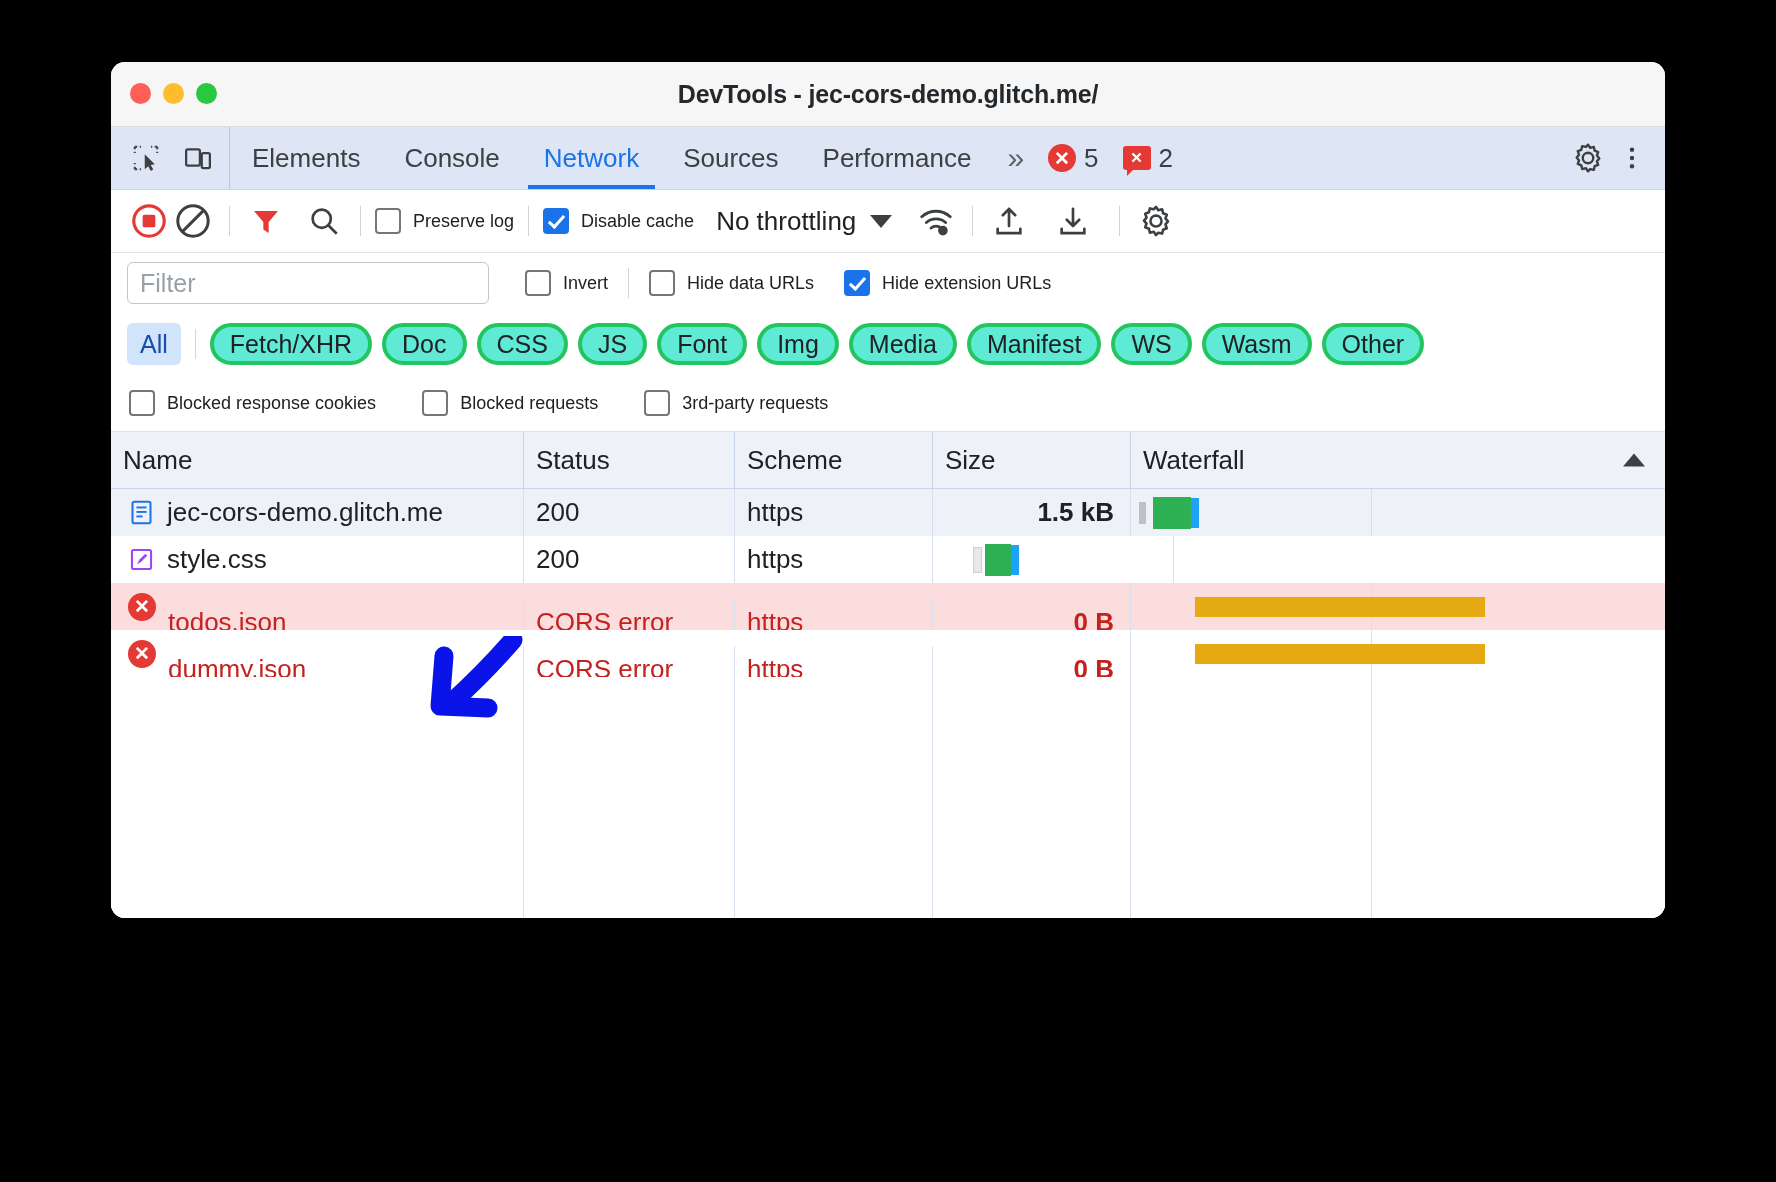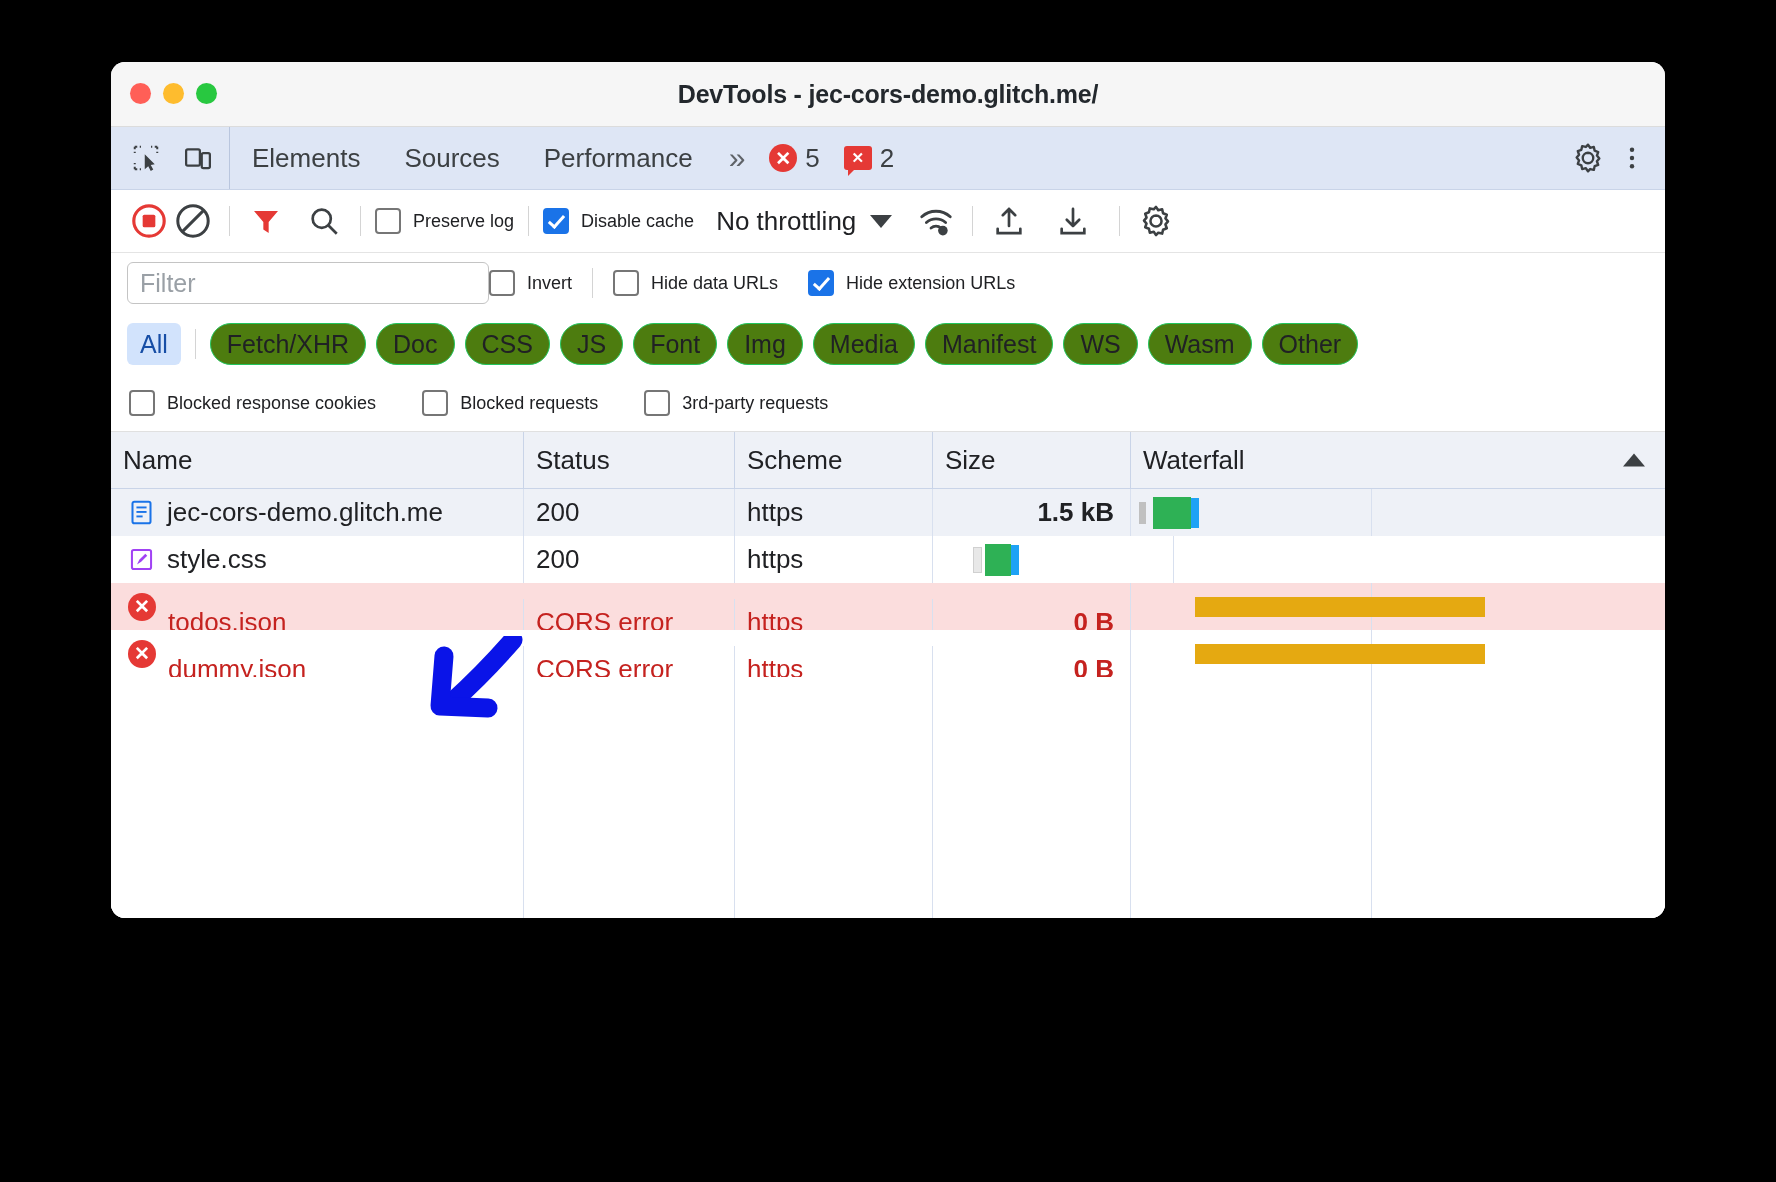--- a/index.html
+++ b/index.html
@@ -182,42 +182,42 @@
     border-radius: 6px;
     font-size: 25px;
     color: #202124;
     padding: 0 12px;
     box-sizing: border-box;
     outline: none;
     font-family: "Liberation Sans", sans-serif;
     background: #fff;
   }
   .filter-input::placeholder { color: #9aa0a6; }
-  .filter-cbs { display: flex; align-items: center; gap: 0; }
+  .filter-cbs { display: flex; align-items: center; gap: 0; margin-left: 36px; }
 
   
   .chips-row {
     height: 62px;
     display: flex;
     align-items: center;
     padding: 0 16px;
     gap: 10px;
     background: #fff;
   }
   .chip {
     height: 42px;
     padding: 12px 16px;
-    border: 1px solid #22c55e;
+    border: 4px solid #22c55e;
     border-radius: 21px;
     display: flex; align-items: center;
     font-size: 25px;
     color: #202124;
     cursor: pointer;
     white-space: nowrap;
-    background: #4d7c0f;
+    background: #5eead4;
     box-sizing: border-box;
   }
   .chip.all {
     border: none;
     background: #d2e3fc;
     color: #174ea6;
     border-radius: 6px;
     padding: 0 13px;
   }
   .chip-sep { width: 1px; height: 30px; background: #d4d4d4; margin: 0 4px; }
@@ -364,20 +364,26 @@
             <rect x="15" y="8" width="6.5" height="12" rx="1.3" stroke="#3c4043" stroke-width="1.8" fill="none"></rect>
           </svg>
         </div>
       </div>
 
       <div class="tabs">
         <div class="tab">
             <span>Elements</span>
           </div>
         <div class="tab">
+            <span>Console</span>
+          </div>
+        <div class="tab active">
+            <span>Network</span>
+          </div>
+        <div class="tab">
             <span>Sources</span>
           </div>
         <div class="tab">
             <span>Performance</span>
           </div>
       </div>
 
       <div class="chev-more">»</div>
 
       <div class="badges">

